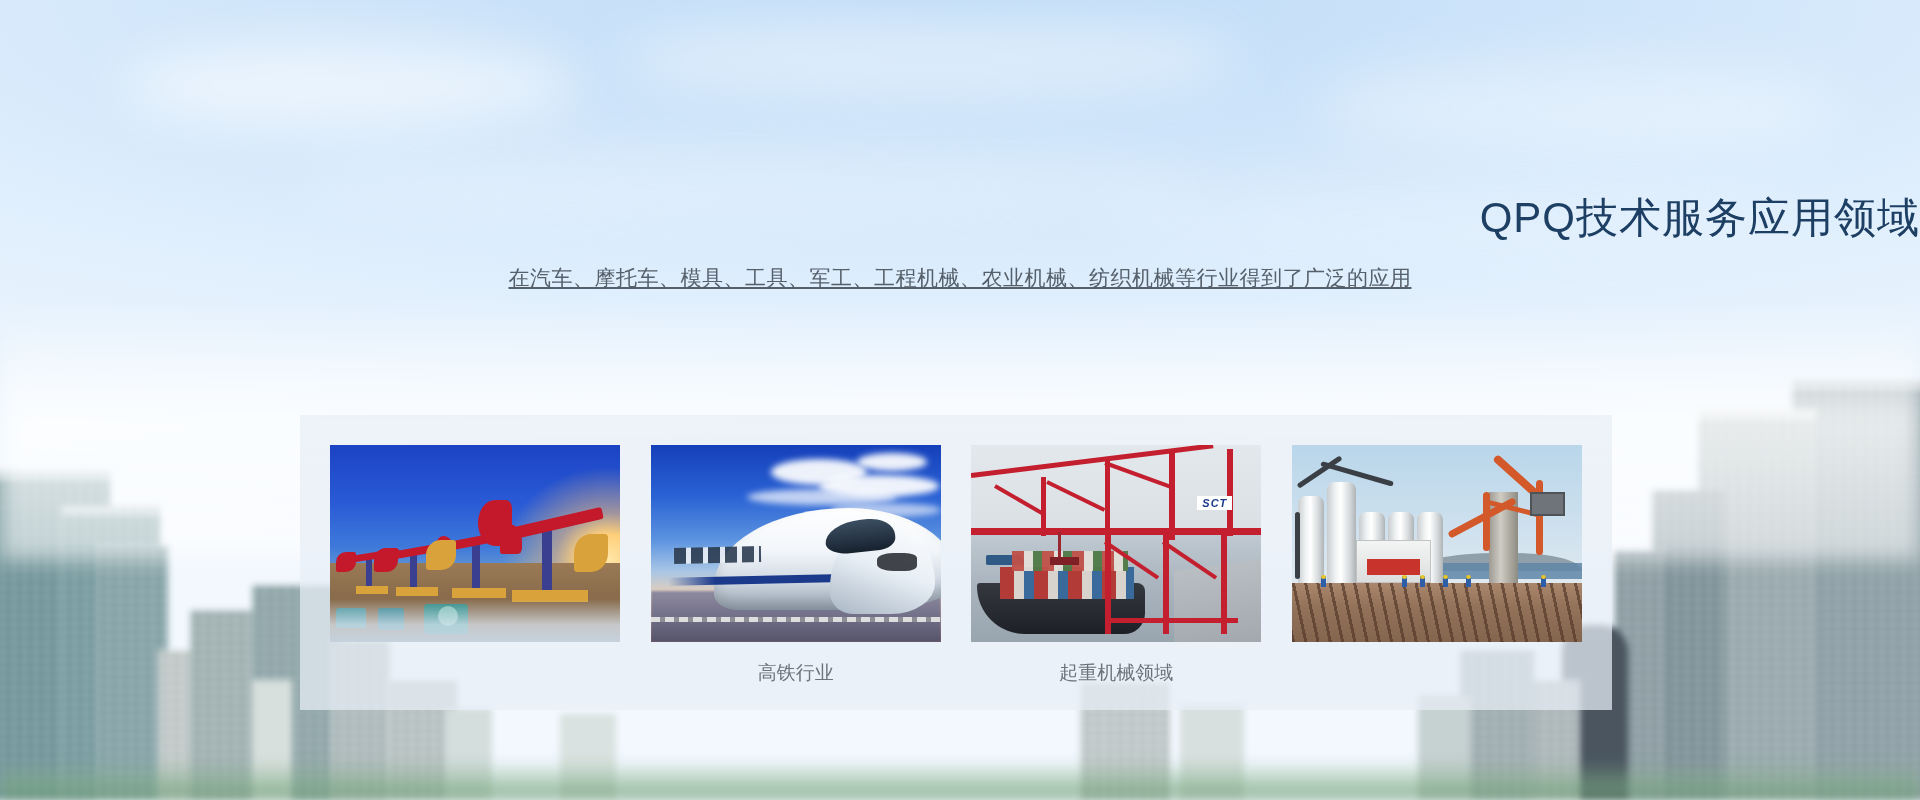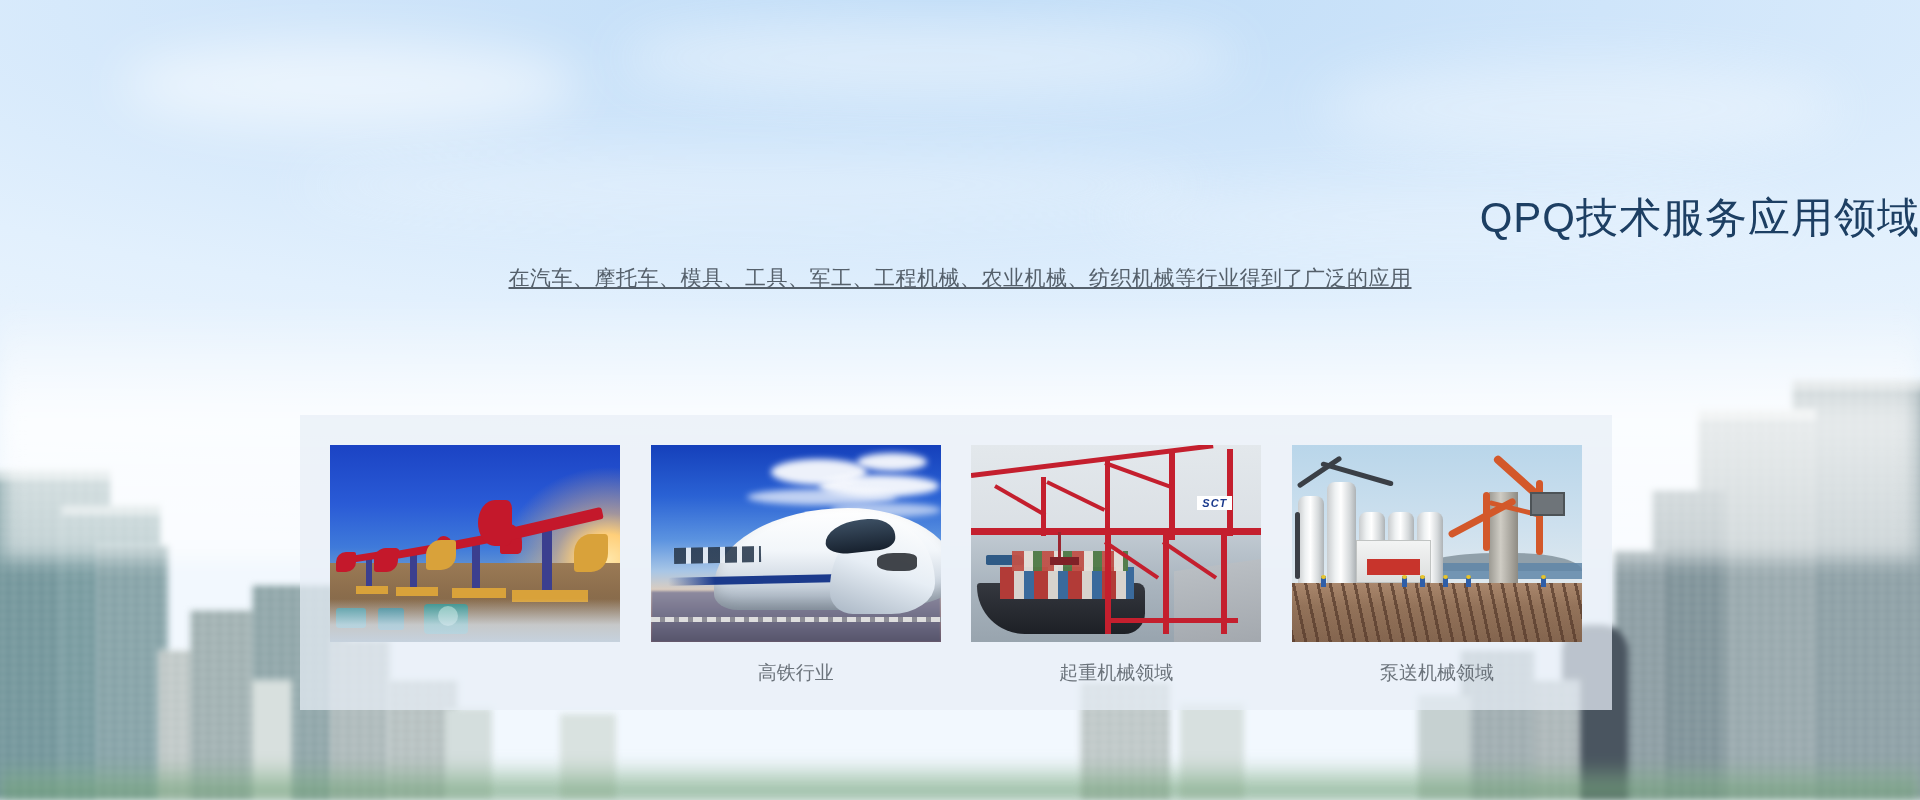--- a/index.html
+++ b/index.html
@@ -432,19 +432,18 @@
             <div class="cp-worker" style="left:44%;"></div>
               <div class="cp-helmet" style="left:44%;"></div>
             <div class="cp-worker" style="left:52%;"></div>
               <div class="cp-helmet" style="left:52%;"></div>
             <div class="cp-worker" style="left:60%;"></div>
               <div class="cp-helmet" style="left:60%;"></div>
             <div class="cp-worker" style="left:86%;"></div>
               <div class="cp-helmet" style="left:86%;"></div>
           </div>
         </div>
-        <div class="caption">泵送机械领域</div>
       </div>
 
     </div>
   </div>
 
 </div>
 
 </body></html>

